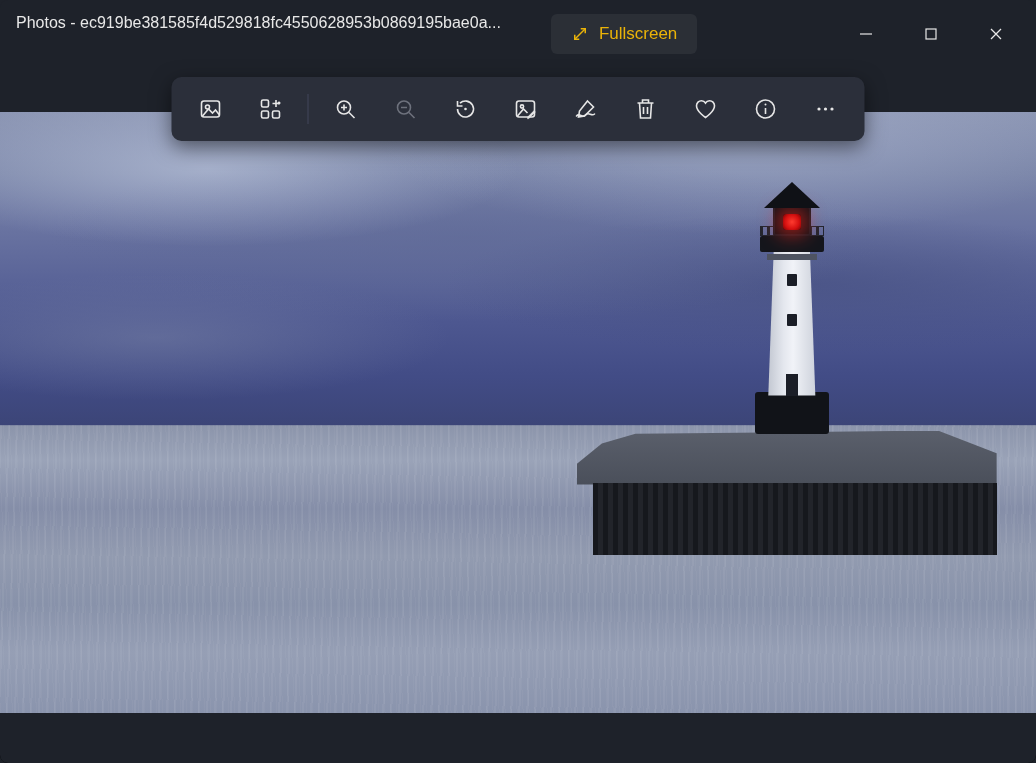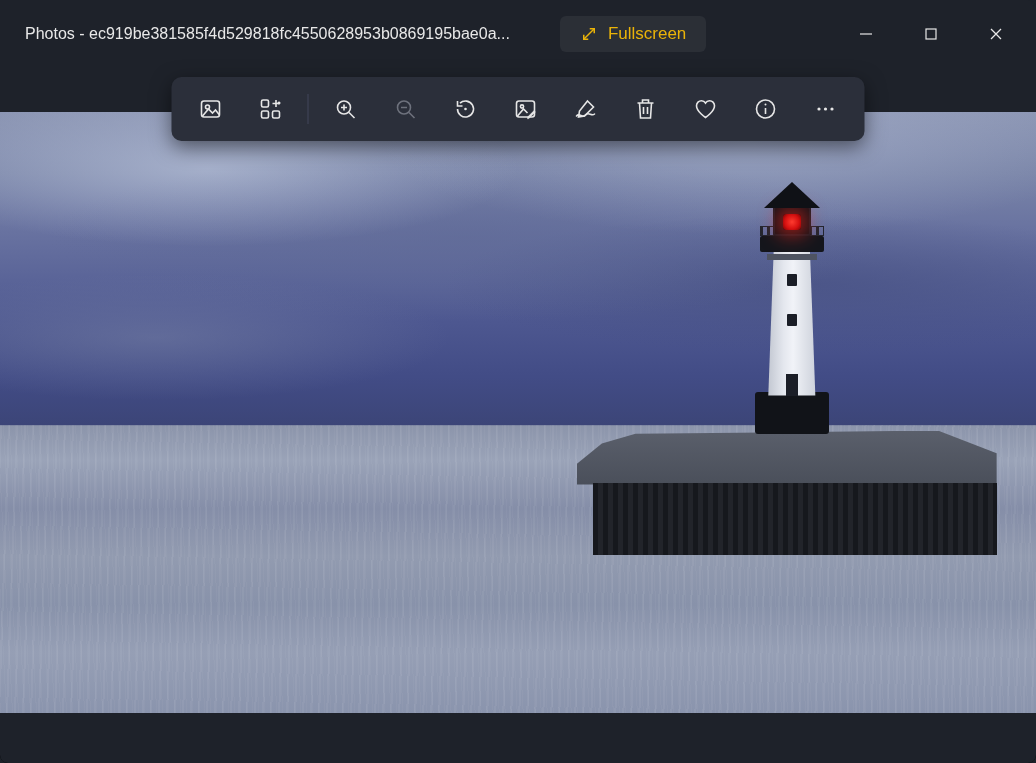--- a/index.html
+++ b/index.html
@@ -12,25 +12,23 @@
       height: 763px;
       background: #1e222a;
       font-family: "Segoe UI", -apple-system, sans-serif;
       overflow: hidden;
       position: relative;
       border-radius: 8px;
     }
     .titlebar {
       height: 54px;
       display: flex;
-      align-items: center;
       padding: 14px 8px 0 16px;
       background: #1e222a;
       color: #e8e8e8;
-      margin-left: 9px;
     }
     .titlebar-title {
       font-size: 16px;
       flex: 0 0 auto;
       white-space: nowrap;
       overflow: hidden;
       text-overflow: ellipsis;
       max-width: 540px;
     }
     .titlebar-spacer {

